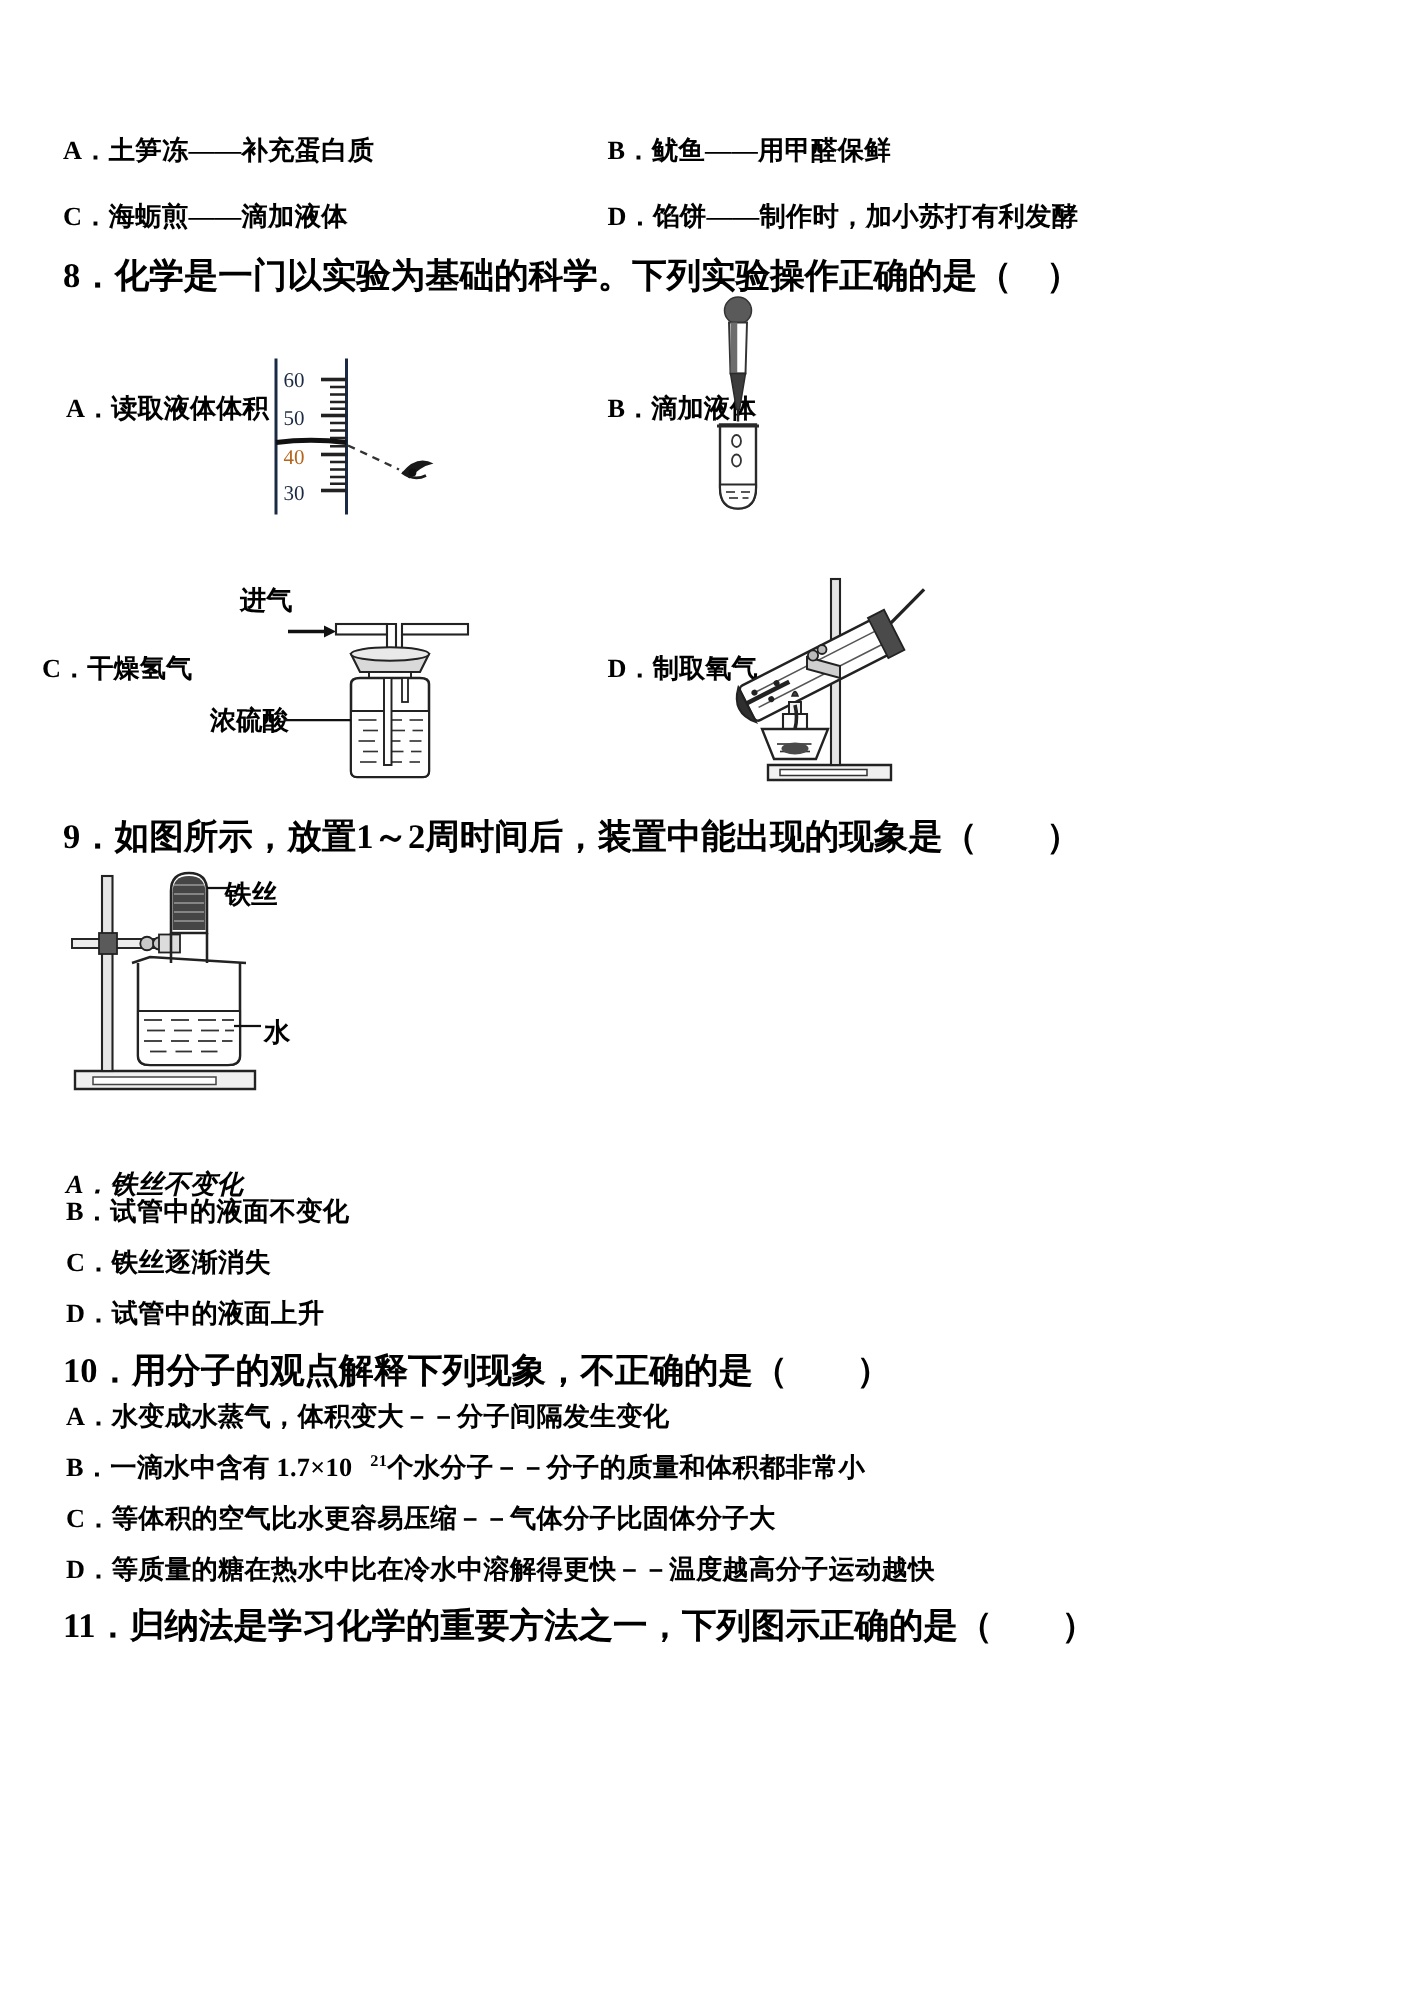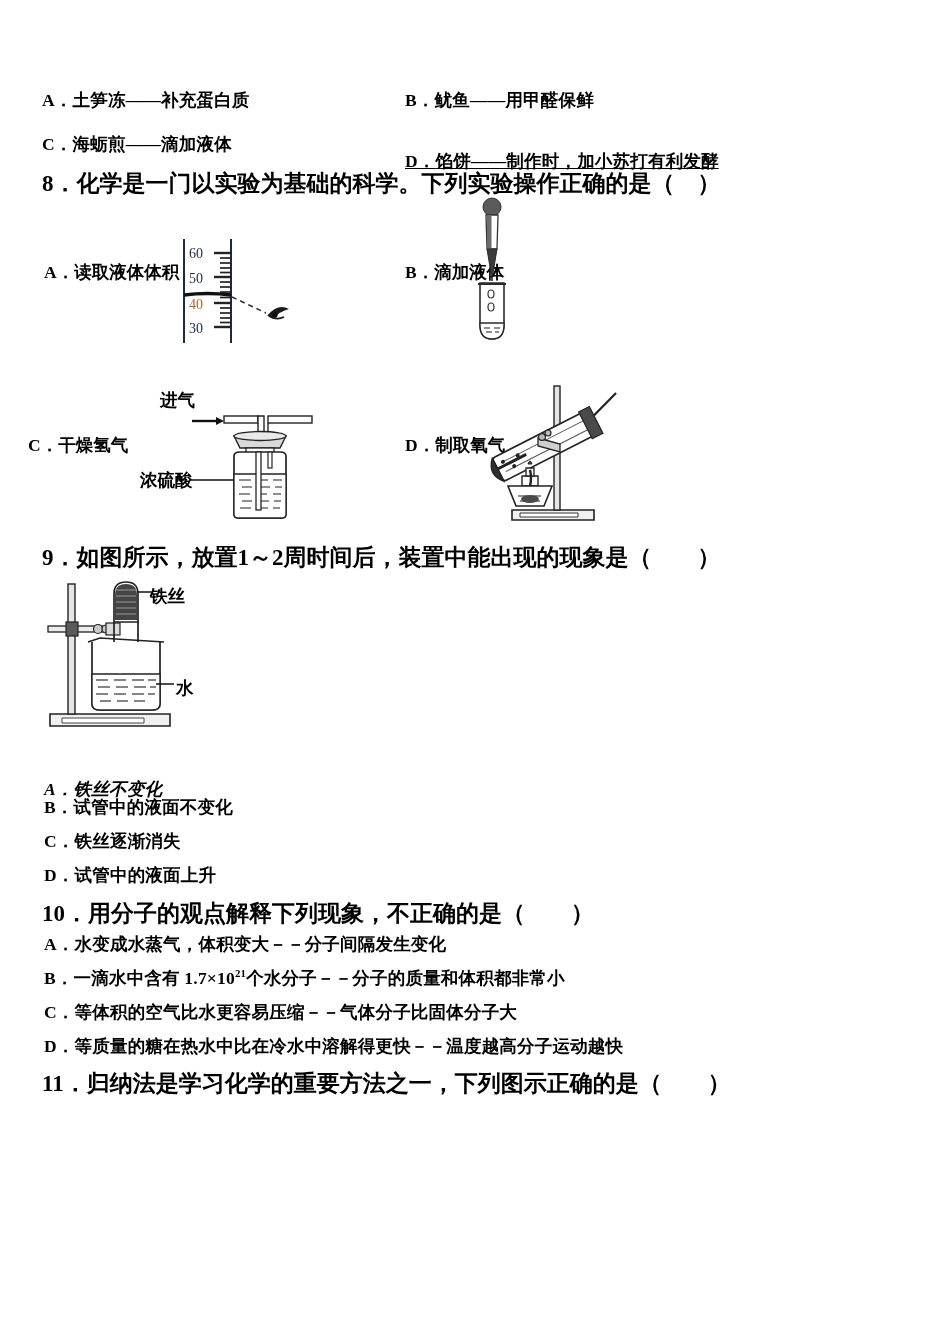--- a/index.html
+++ b/index.html
@@ -40,20 +40,21 @@
     line-height: 1;
   }
   .opt-label {
     font-family: "Liberation Serif", serif;
     font-weight: bold;
   }
   sup {
     font-size: 0.62em;
     vertical-align: super;
     line-height: 0;
+    margin-left: 12px;
   }
 
   
   .fig { position: absolute; }
   .fig svg { display: block; overflow: visible; }
   .fig-label {
     position: absolute;
     font-size: 17.5px;
     font-weight: bold;
     white-space: nowrap;
@@ -78,21 +79,21 @@
 
   <div class="line" style="left:42px; top:92px;">
     <span class="opt-label">A．</span><span>土笋冻——补充蛋白质</span>
   </div>
   <div class="line" style="left:405px; top:92px;">
     <span class="opt-label">B．</span><span>鱿鱼——用甲醛保鲜</span>
   </div>
   <div class="line" style="left:42px; top:136px;">
     <span class="opt-label">C．</span><span>海蛎煎——滴加液体</span>
   </div>
-  <div class="line" style="left:405px; top:153px;text-decoration:underline;">
+  <div class="line" style="left:405px; top:136px;">
     <span class="opt-label">D．</span><span>馅饼——制作时，加小苏打有利发酵</span>
   </div>
 
   <div class="qline" style="left:42px; top:172px;">8．化学是一门以实验为基础的科学。下列实验操作正确的是（　）</div>
 
   <div class="cap" style="left:44px; top:264px;">
     <span class="opt-label">A．</span><span>读取液体体积</span>
   </div>
 
   <div class="fig" style="left:176px; top:237px;">

